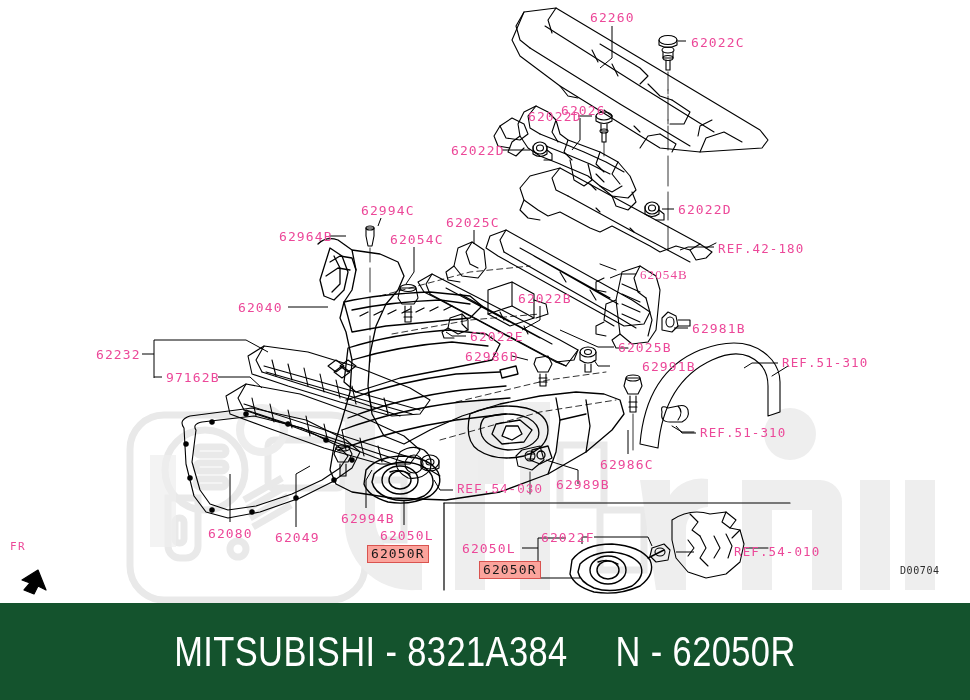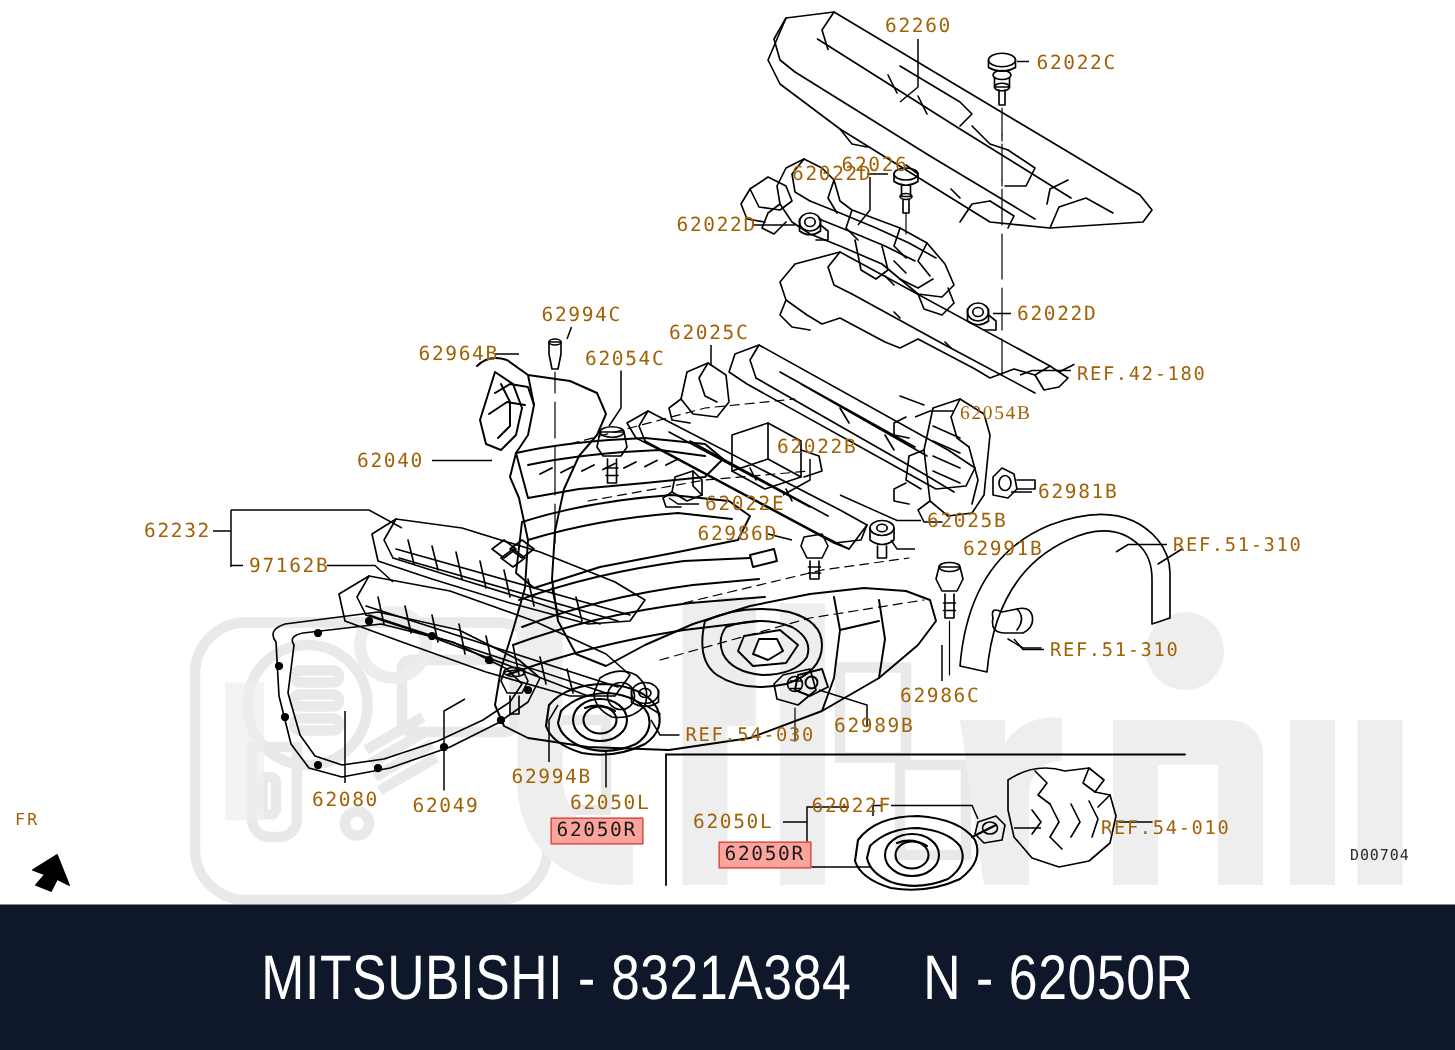--- a/index.html
+++ b/index.html
@@ -7,32 +7,32 @@
   body{width:970px;height:700px;overflow:hidden;
        font-family:"DejaVu Sans Mono","Liberation Mono",monospace;}
   #root{position:relative;width:970px;height:700px;background:#ffffff;}
 
   
   #diagram{position:absolute;left:0;top:0;width:970px;height:603px;overflow:hidden;background:#fff;}
   #diagram svg{position:absolute;left:0;top:0;}
 
   
   .lbl{position:absolute;font-family:"DejaVu Sans Mono","Liberation Mono",monospace;
-       font-size:13px;letter-spacing:1.1px;color:#a16207;white-space:nowrap;line-height:1;}
+       font-size:13px;letter-spacing:1.1px;color:#ec4899;white-space:nowrap;line-height:1;}
   .lbl.sm{font-size:12.5px;}
   .lbl.hl{background:#fba49c;color:#1a1a1a;padding:1px 3px 2px 3px;
           border:1px solid #d9534f;letter-spacing:1.1px;}
   .lbl.title{font-size:13.5px;letter-spacing:2.4px;}
   .lbl.fr{font-size:11px;letter-spacing:1.5px;}
   .lbl.code{font-size:10px;letter-spacing:0.6px;color:#2b2b2b;
             font-family:"DejaVu Sans Mono","Liberation Mono",monospace;}
 
   
   #banner{position:absolute;left:0;top:603px;width:970px;height:97px;
-          background:#0f172a;display:flex;align-items:center;justify-content:center;}
+          background:#14532d;display:flex;align-items:center;justify-content:center;}
   #banner .btxt{color:#ffffff;font-family:"Liberation Sans","DejaVu Sans",sans-serif;
           font-size:42px;letter-spacing:0.5px;white-space:nowrap;
           transform:scaleX(0.82);transform-origin:center;}
   #banner .gap{display:inline-block;width:34px;}
 
   
   #wm{position:absolute;left:0;top:0;width:970px;height:603px;pointer-events:none;}
 </style>
 </head>
 <body>
@@ -554,21 +554,21 @@
         <div class="lbl" style="left: 470px; top: 330px;">62022E</div>
         <div class="lbl" style="left: 618px; top: 341px;">62025B</div>
         <div class="lbl" style="left: 692px; top: 322px;">62981B</div>
         <div class="lbl" style="left: 96px; top: 348px;">62232</div>
         <div class="lbl" style="left: 465px; top: 350px;">62986D</div>
         <div class="lbl" style="left: 615px; top: 360px; margin-left: 27px;">62991B</div>
         <div class="lbl sm" style="left: 782px; top: 357px;">REF.51-310</div>
         <div class="lbl" style="left: 166px; top: 371px;">97162B</div>
         <div class="lbl sm" style="left: 700px; top: 427px;">REF.51-310</div>
         <div class="lbl" style="left: 600px; top: 458px;">62986C</div>
-        <div class="lbl sm" style="left: 457px; top: 484px;">REF.54-030</div>
+        <div class="lbl sm" style="left: 457px; top: 484px; font-family: Liberation Mono, monospace;">REF.54-030</div>
         <div class="lbl" style="left: 556px; top: 478px;">62989B</div>
         <div class="lbl" style="left: 341px; top: 512px;">62994B</div>
         <div class="lbl" style="left: 208px; top: 527px;">62080</div>
         <div class="lbl" style="left: 275px; top: 531px;">62049</div>
         <div class="lbl" style="left: 380px; top: 529px;">62050L</div>
         <div class="lbl" style="left: 462px; top: 542px;">62050L</div>
         <div class="lbl" style="left: 541px; top: 531px;">62022F</div>
         <div class="lbl sm" style="left: 698px; top: 546px; padding-left: 36px;">REF.54-010</div>
         <div class="lbl hl" style="left: 367px; top: 545px; background: rgb(251, 164, 156); border-color: rgb(217, 83, 79);">62050R</div>
         <div class="lbl hl" style="left: 479px; top: 561px; background: rgb(251, 164, 156); border-color: rgb(217, 83, 79);">62050R</div>

